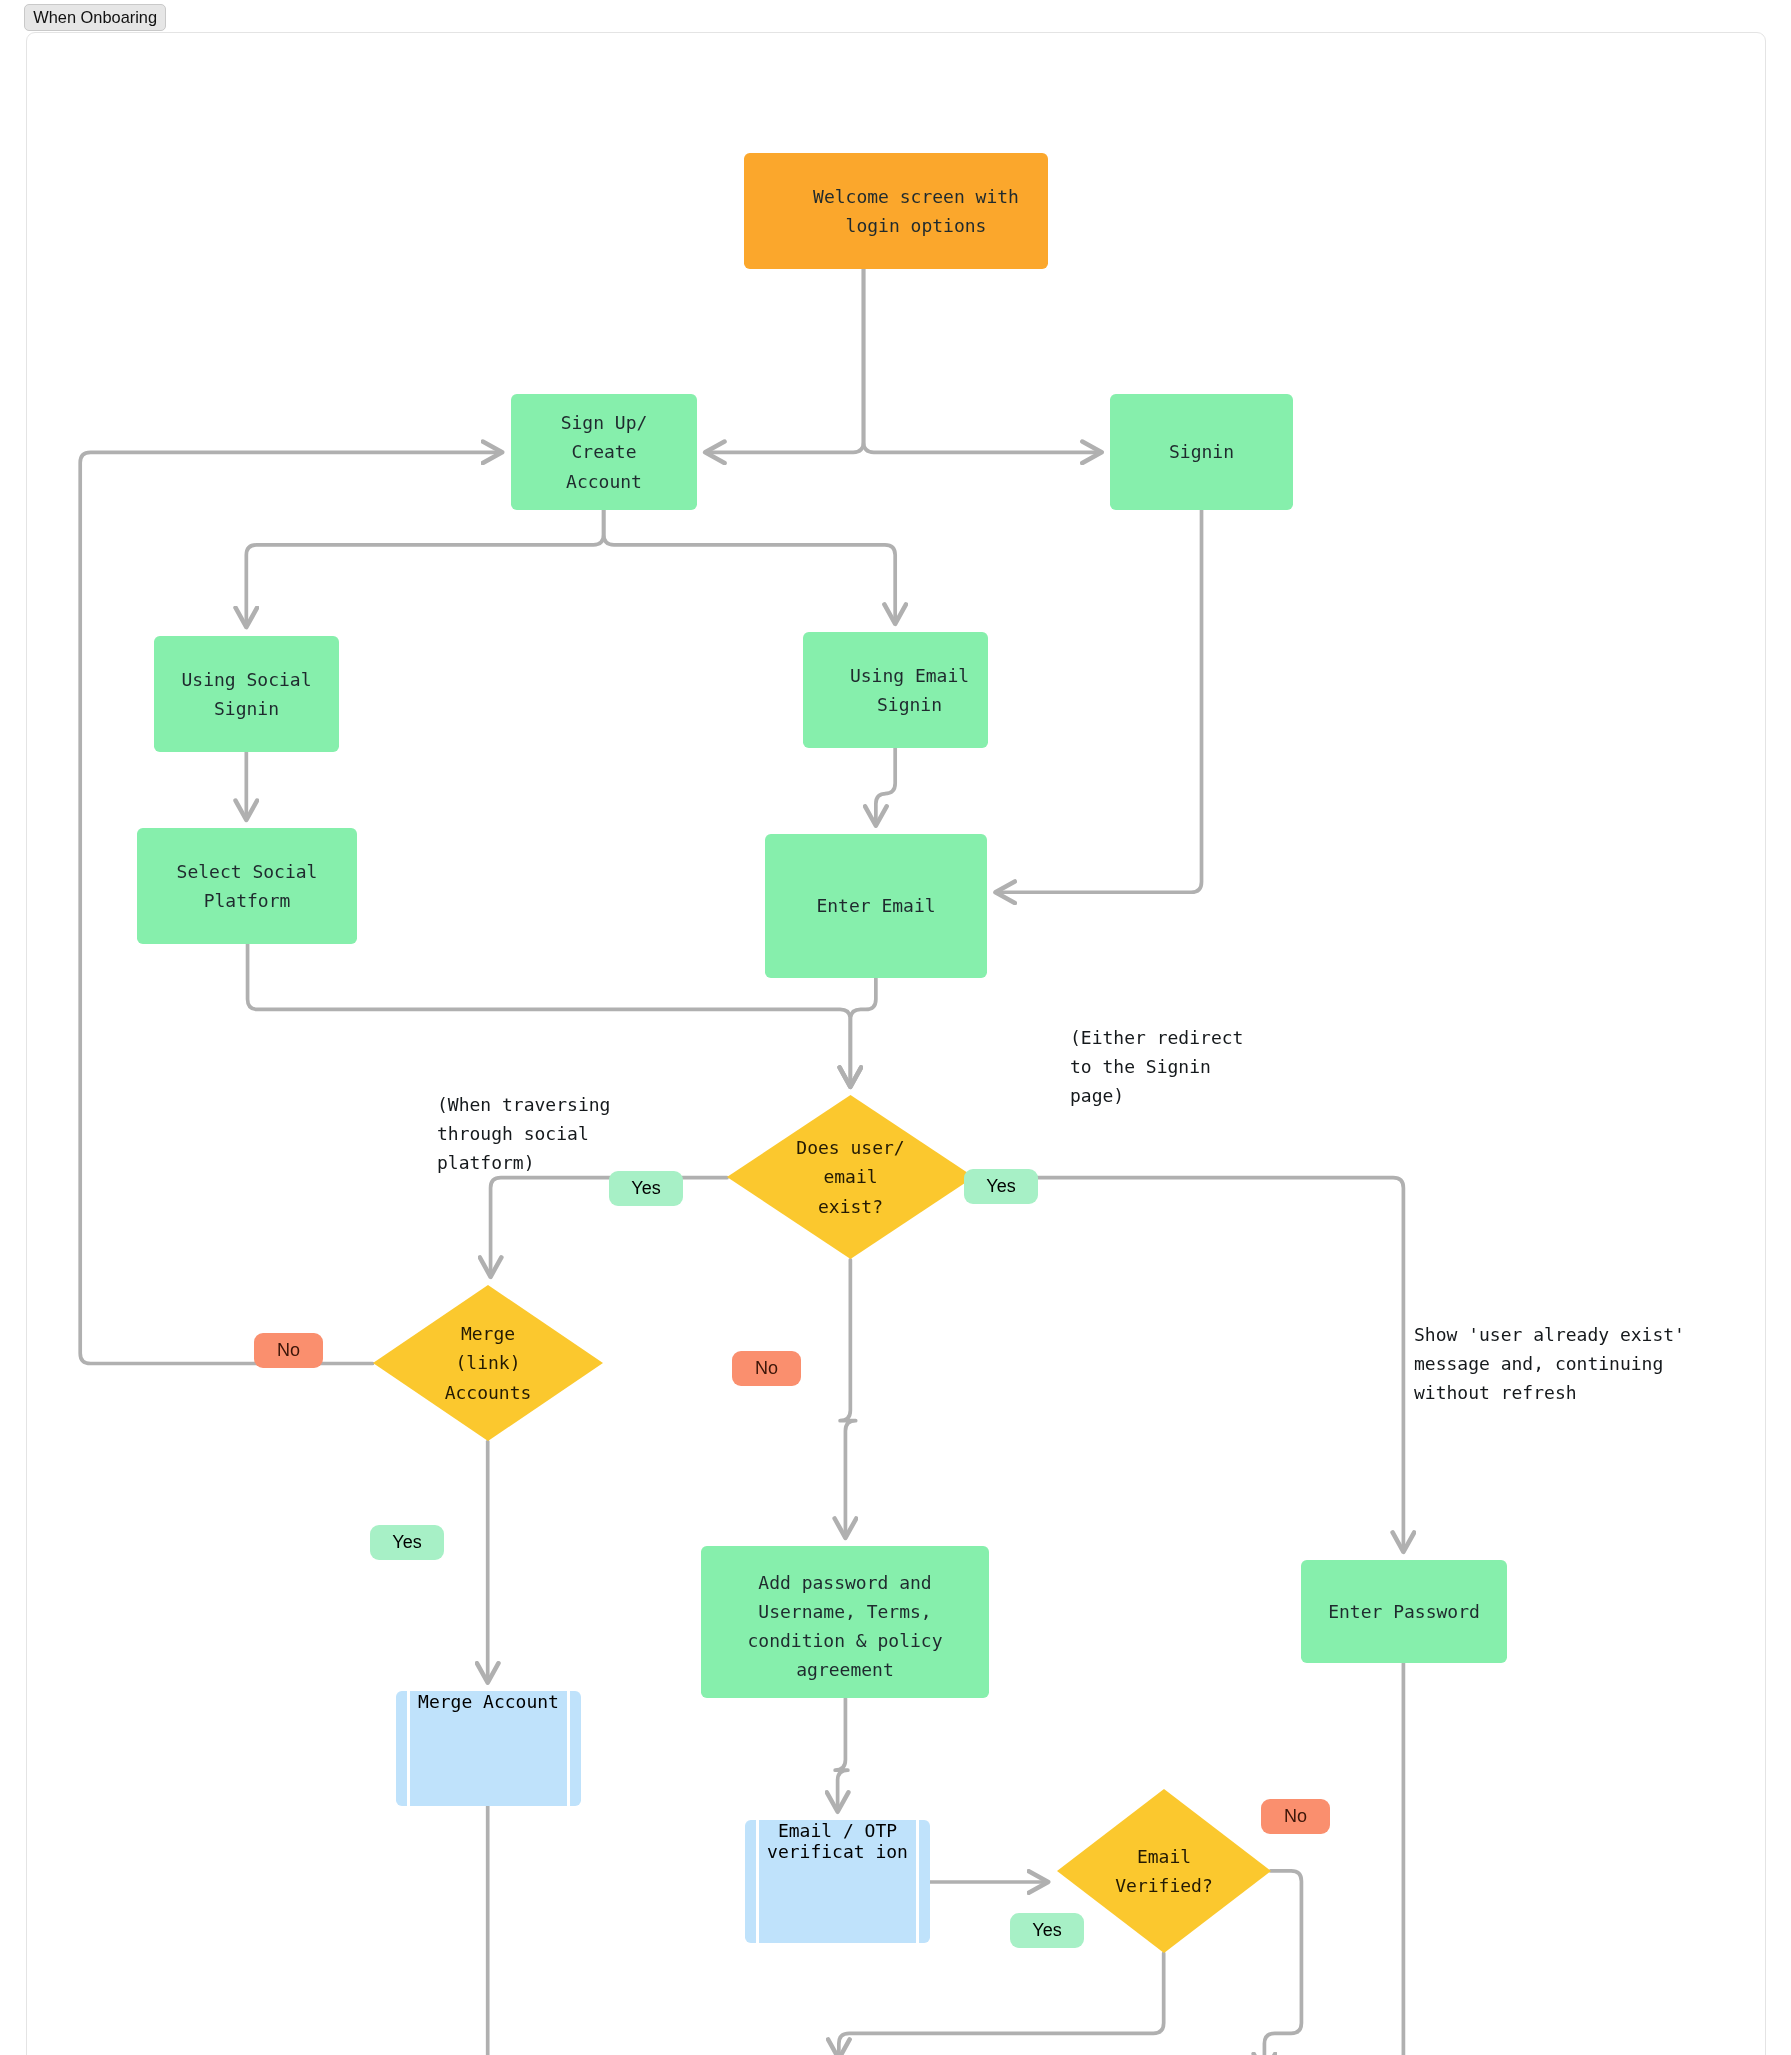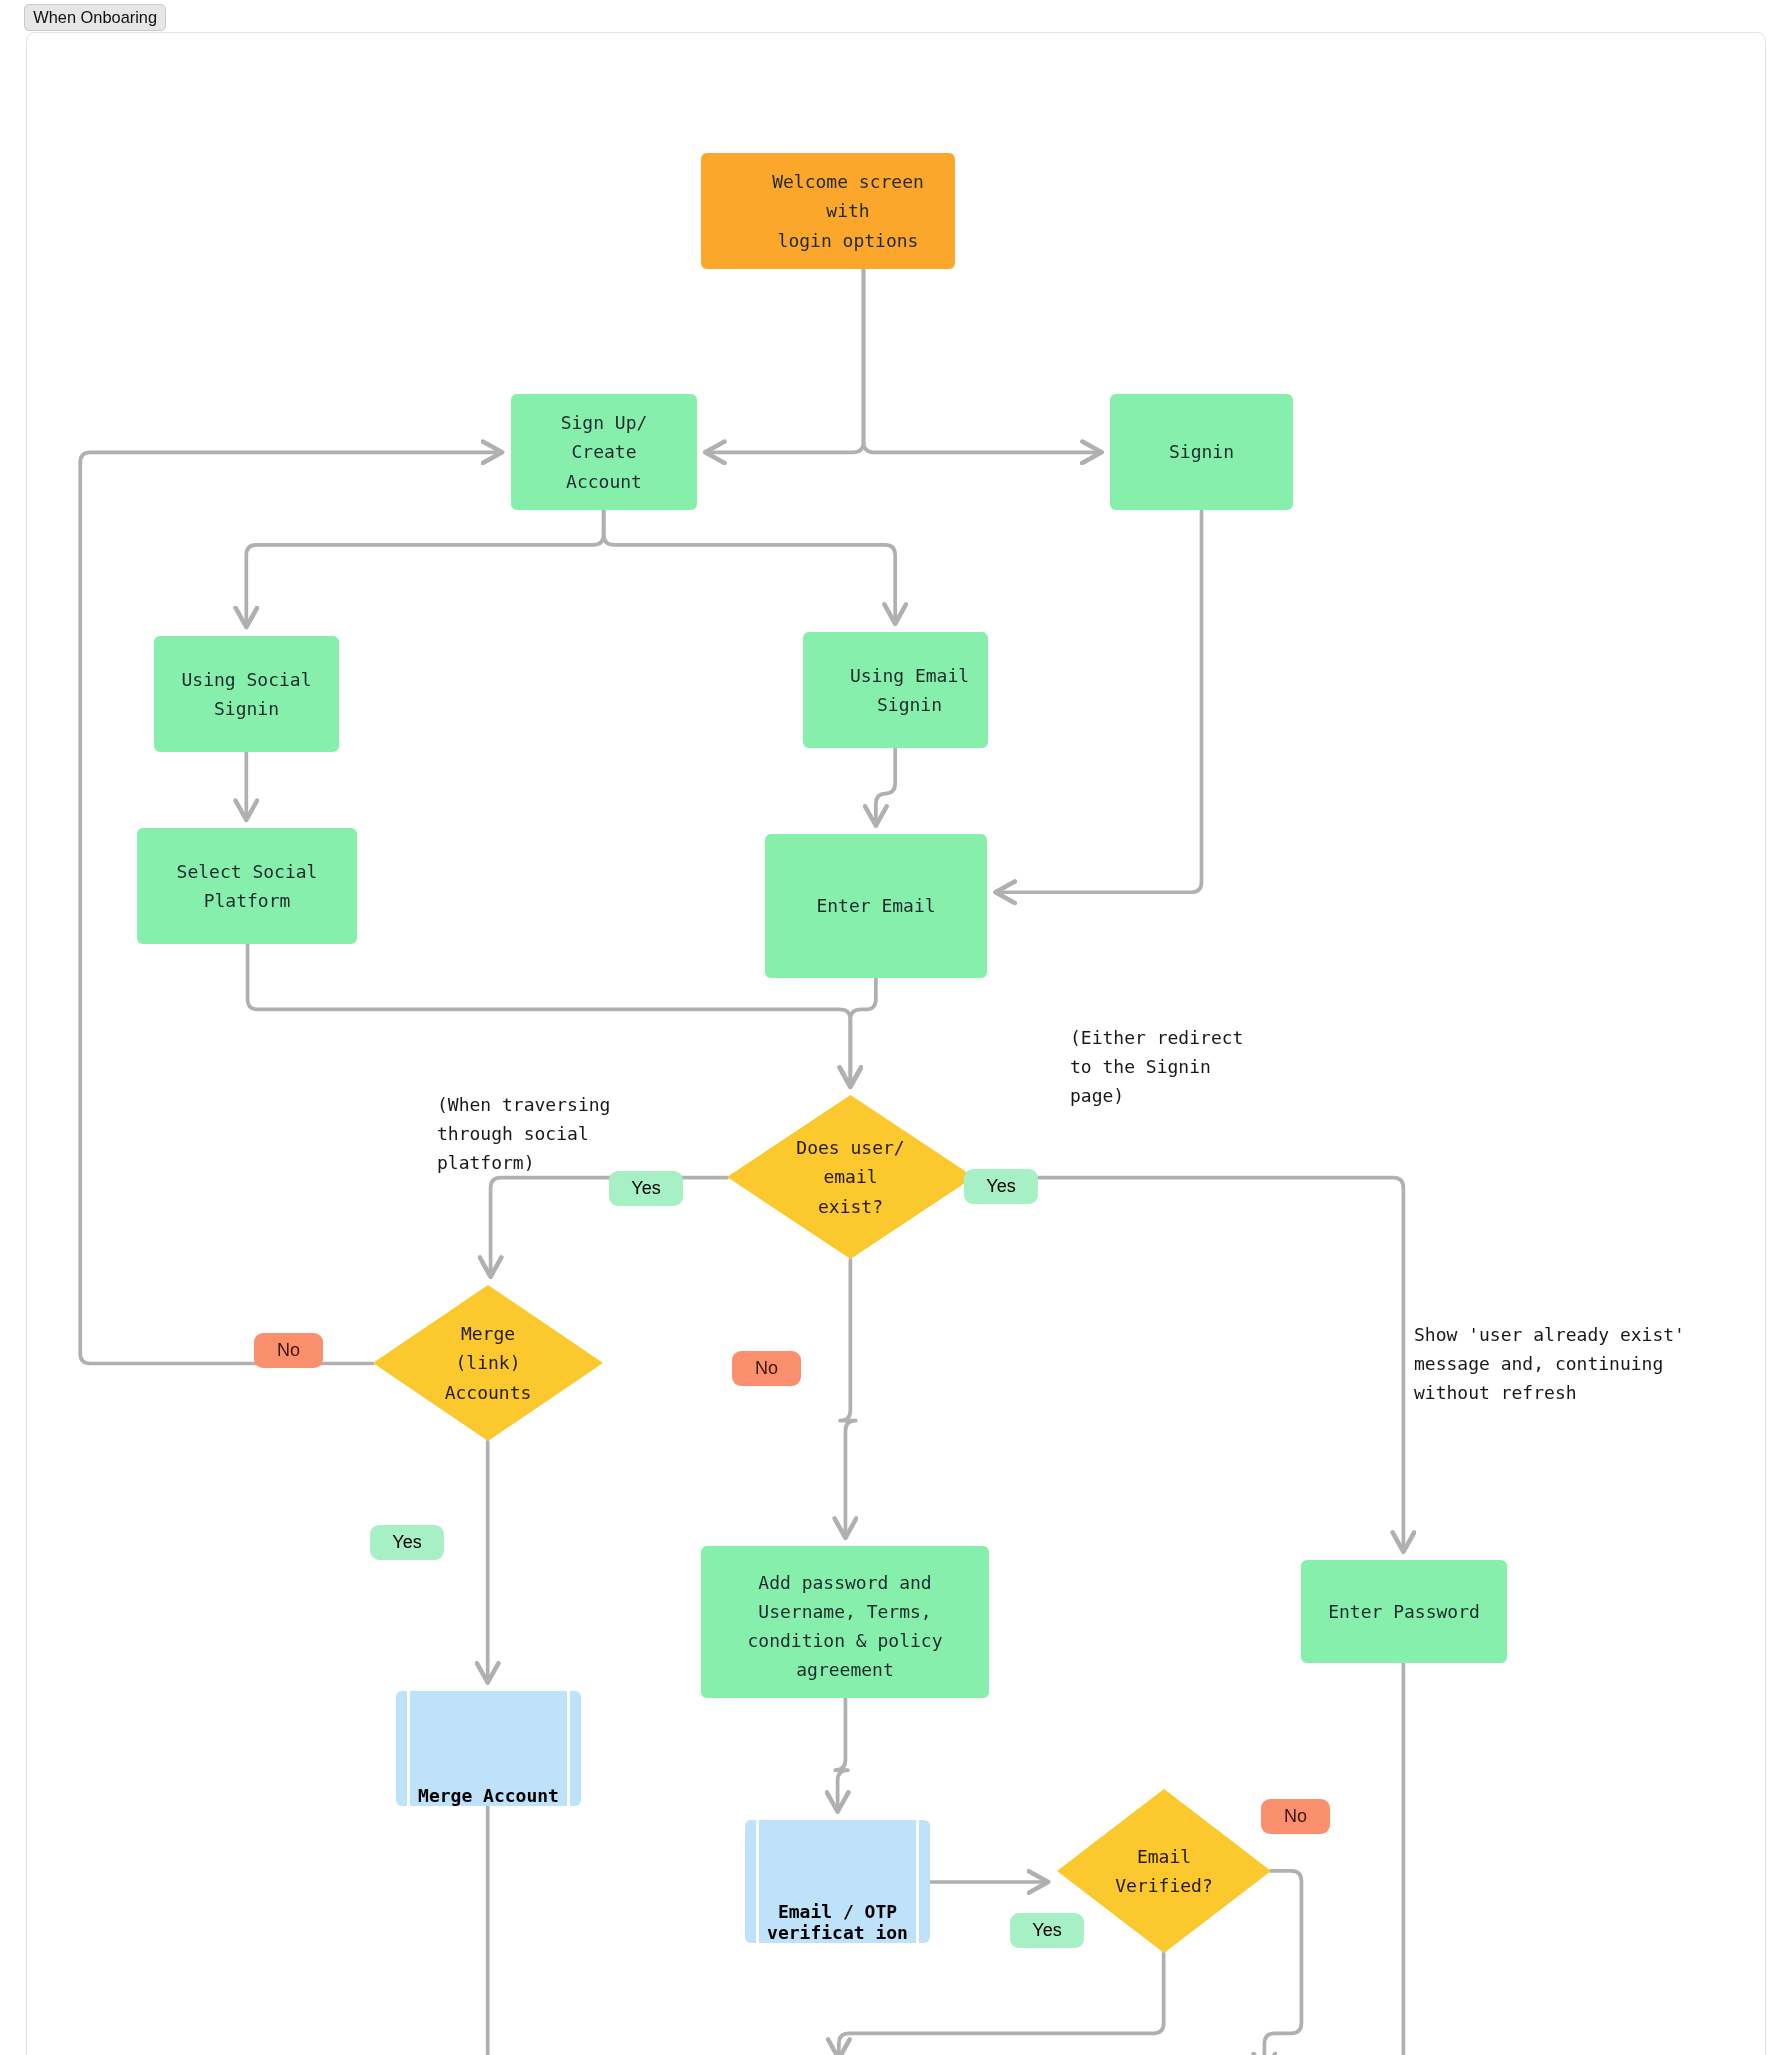--- a/index.html
+++ b/index.html
@@ -28,21 +28,21 @@
   .node .txt{
     font-family:"DejaVu Sans Mono","Liberation Mono",monospace;
     color:#1f2a2e;line-height:1.62;white-space:pre-line;padding:0 4.1px;
   }
 
   .proc{border-radius:5.8px;}
   .proc.blue{background:#86efac;}
   .proc.orange{background:#fba72c;}
 
   
-  .sub{position:absolute;box-sizing:border-box;border-radius:5.8px;display:flex;align-items:flex-end;justify-content:center;text-align:center;font-weight:bold;}
+  .sub{position:absolute;box-sizing:border-box;border-radius:5.8px;display:flex;align-items:flex-start;justify-content:center;text-align:center;}
   .sub.blue{background:#bfe2fb;}
   .sub .bar{position:absolute;top:0;bottom:0;width:3.7px;background:#ffffff;}
   .sub .bar.l{left:10.7px;}
   .sub .bar.r{right:10.7px;}
   .sub .txt{position:relative;z-index:2;}
 
   
   .dec{position:absolute;}
   .dec .dshape{position:absolute;left:0;top:0;width:100%;height:100%;background:#fbc82e;
     clip-path:polygon(50% 0%,100% 50%,50% 100%,0% 50%);}
@@ -121,21 +121,21 @@
 
       <path d="M2040 5308 L2040 5592"></path>
 
       <path d="M2040 5897 L2040 6108"></path>
 
       <path d="M3413 4045 L3413 6253 Q3413 6278 3388 6278 L2341 6278"></path>
     </g>
   </svg>
 
   <div id="nodes-layer">
-      <div class="node proc orange" style="left: 701px; top: 153px; width: 254px; height: 116px; padding-left: 40px;">
+      <div class="node proc orange" style="left: 744px; top: 153px; width: 304px; height: 116px; padding-left: 40px;">
         <div class="txt" style="font-size: 18px;">Welcome screen with
 login options</div>
       </div>
       <div class="node proc blue" style="left: 511px; top: 394px; width: 186px; height: 116px;">
         <div class="txt" style="font-size: 18px;">Sign Up/
 Create
 Account</div>
       </div>
       <div class="node proc blue" style="left: 1110px; top: 394px; width: 183px; height: 116px;">
         <div class="txt" style="font-size: 18px;">Signin</div>

